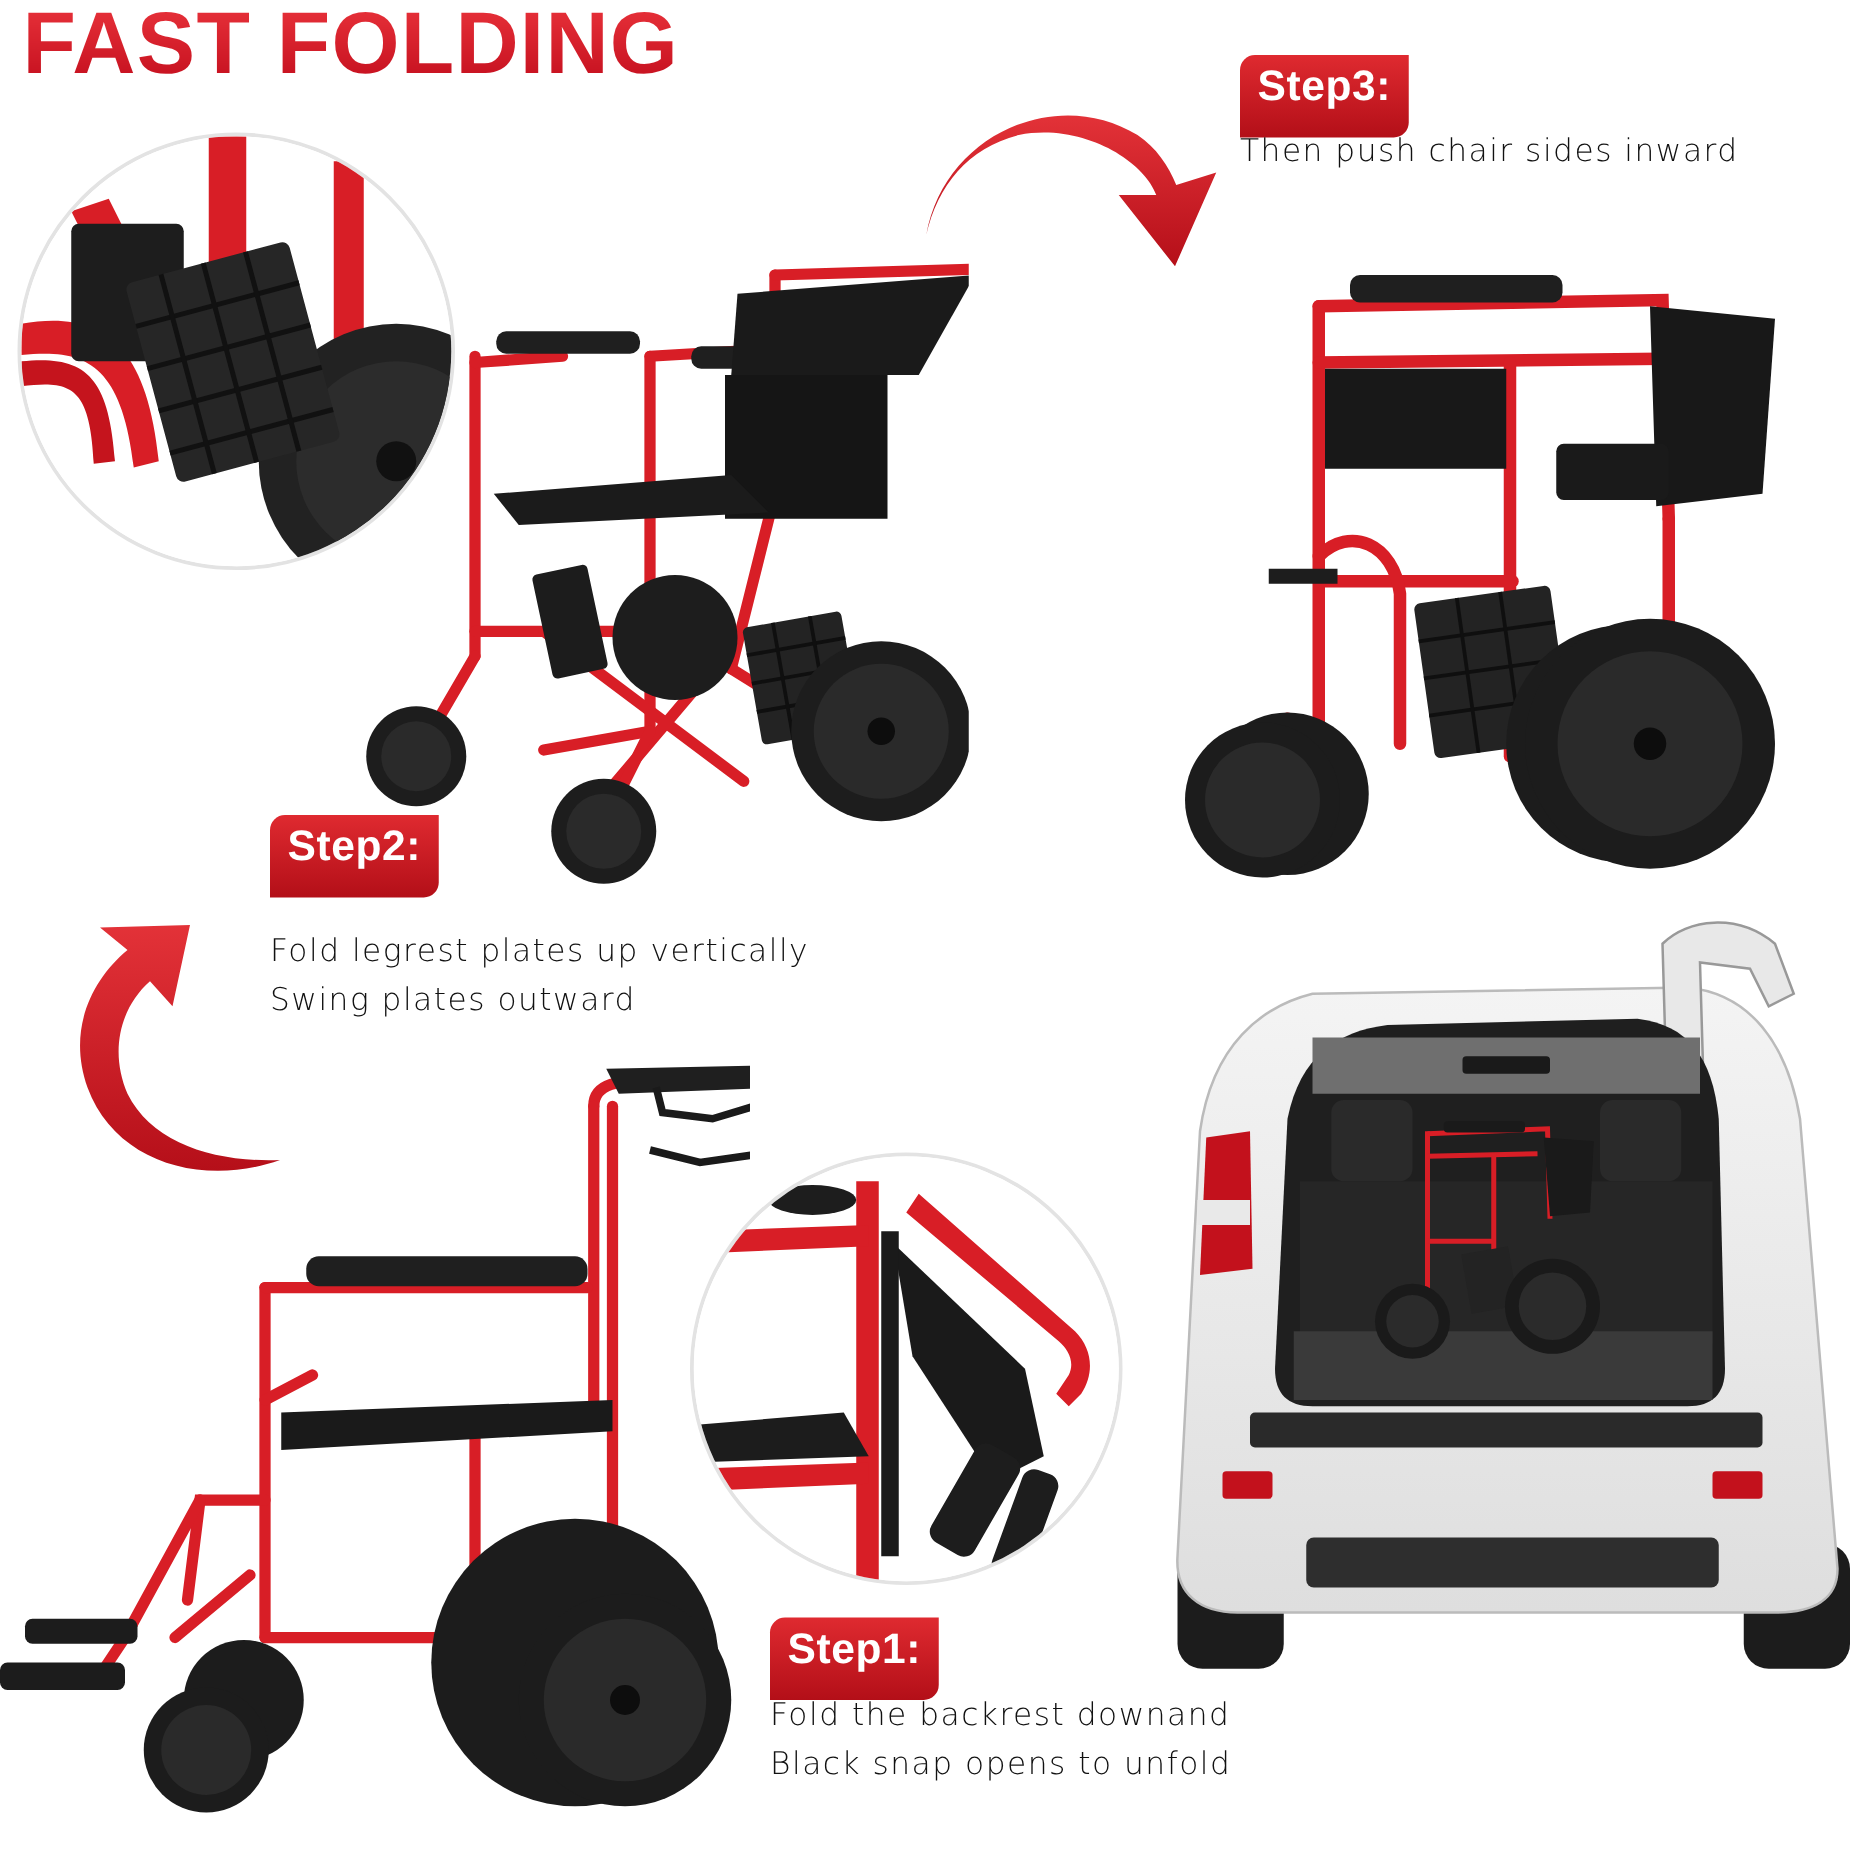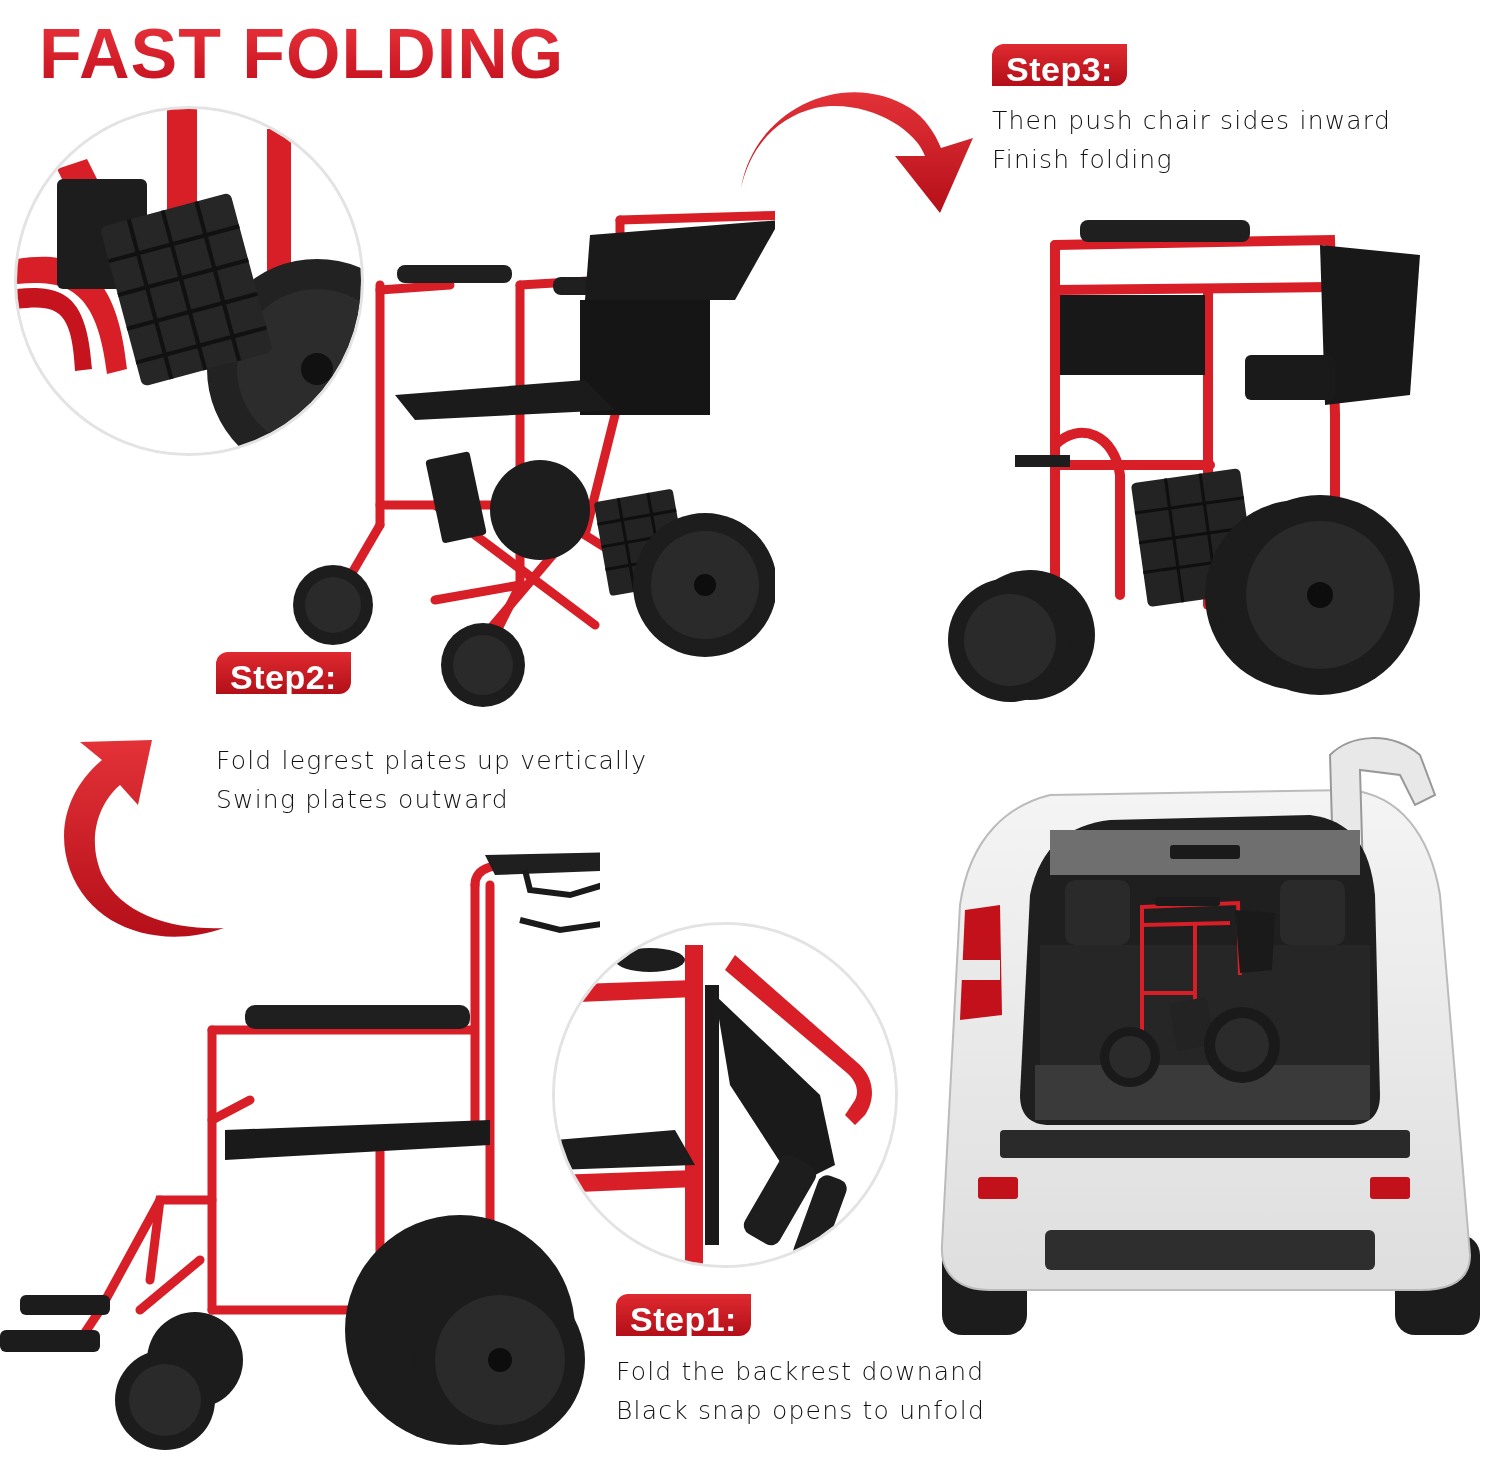--- a/index.html
+++ b/index.html
@@ -1,31 +1,31 @@
 <!DOCTYPE html>
 <html><head>
 <meta charset="utf-8">
 <style>
   * { margin: 0; padding: 0; box-sizing: border-box; }
   html, body { width: 1500px; height: 1479px; background: #ffffff; overflow: hidden; }
   body { position: relative; font-family: "DejaVu Sans", sans-serif; color: #111; }
 
   .title {
-    position: absolute; left: 39px; top: 2px;
+    position: absolute; left: 18px; top: 2px;
     font-family: "Liberation Sans", sans-serif; font-weight: 900;
     font-size: 70px; letter-spacing: 1px; line-height: 64px;
     color: #d7192b;
     background: linear-gradient(180deg, #e8323a 0%, #c5101f 100%);
-    -webkit-background-clip: text; background-clip: text; margin-top: 20px;
+    -webkit-background-clip: text; background-clip: text;
     -webkit-text-fill-color: transparent;
   }
 
   .badge {
     position: absolute;
-    height: 42px; padding: 0 14px;
+    height: 66px; padding: 0 14px;
     background: linear-gradient(180deg, #df2a30 0%, #b30f18 100%);
     border-radius: 12px 0 12px 0;
     color: #fff; font-family: "Liberation Sans", sans-serif; font-weight: 900;
     font-size: 34px; line-height: 50px; letter-spacing: 0.5px;
   }
   .step-text {
     position: absolute; font-family: "DejaVu Sans", sans-serif;
     font-size: 25px; line-height: 39px; color: #111; letter-spacing: 1.2px;
     font-weight: 300; white-space: nowrap;
   }
@@ -38,21 +38,20 @@
   svg { display: block; }
 </style>
 </head>
 <body>
 
 <div class="title">FAST FOLDING</div>
 
 <div class="badge" style="left:992px; top:44px;">Step3:</div>
 <div class="step-text" style="left:992px; top:101px;">
   <div>Then push chair sides inward</div>
-  <div>Finish folding</div>
 </div>
 
 <div class="badge" style="left:216px; top:652px;">Step2:</div>
 <div class="step-text" style="left:216px; top:741px;">
   <div>Fold legrest plates up vertically</div>
   <div>Swing plates outward</div>
 </div>
 
 <div class="badge" style="left:616px; top:1294px;">Step1:</div>
 <div class="step-text" style="left:616px; top:1352px;">

